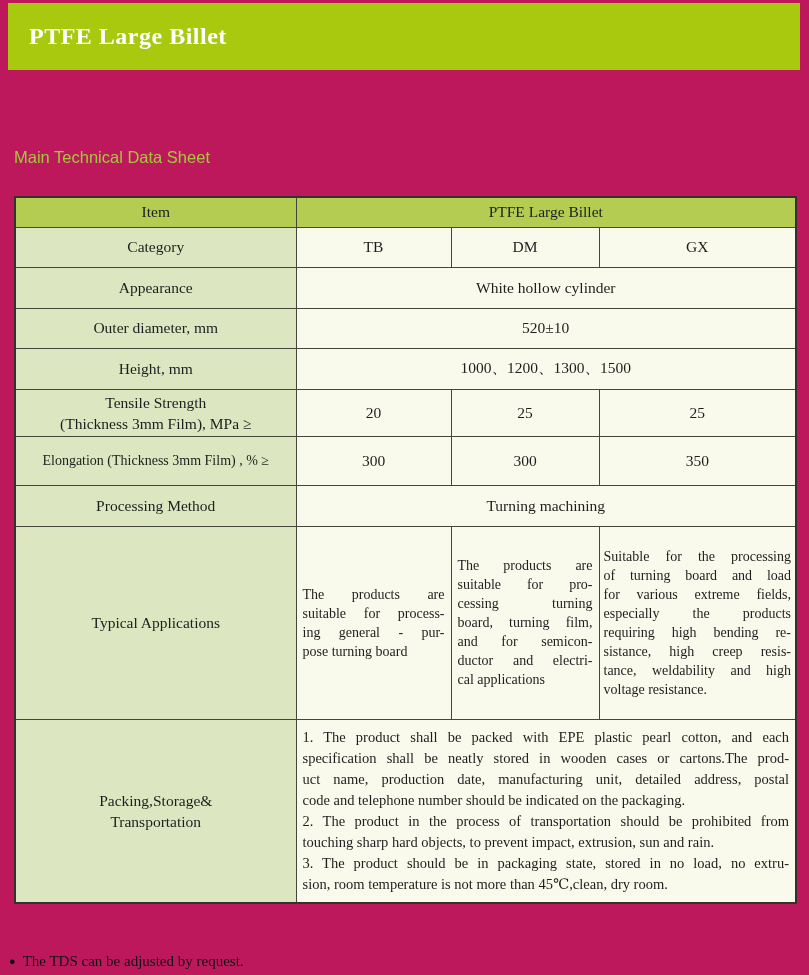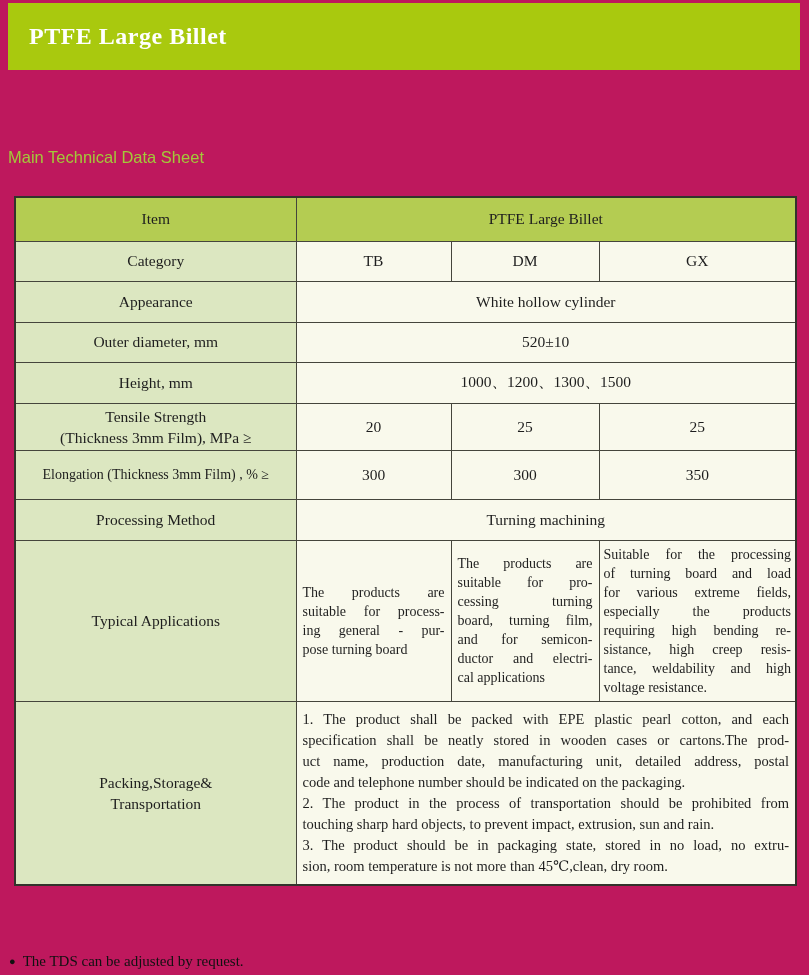--- a/index.html
+++ b/index.html
@@ -24,21 +24,21 @@
   .banner h1 {
     padding-left: 21px;
     font-size: 24px;
     font-weight: bold;
     color: #ffffff;
     letter-spacing: 0.5px;
     font-family: "Liberation Serif", "DejaVu Serif", serif;
   }
   .section-heading {
     position: absolute;
-    left: 8px; top: 148px;
+    left: 14px; top: 148px;
     font-family: "Liberation Sans", "DejaVu Sans", sans-serif;
     font-size: 16.5px;
     font-weight: normal;
     color: #a3c93a;
   }
   table.tds {
     position: absolute;
     left: 14px; top: 196px;
     width: 781px;
     border-collapse: collapse;
@@ -95,21 +95,21 @@
   <h2 class="section-heading">Main Technical Data Sheet</h2>
 
   <table class="tds">
     <colgroup>
       <col style="width:281px">
         <col style="width:155px">
         <col style="width:148px">
         <col style="width:197px">
     </colgroup>
     <tbody>
-        <tr style="height:44px">
+        <tr style="height:30px">
       <td class="hdr">Item</td>
       <td class="hdr" colspan="3">PTFE Large Billet</td>
     </tr>
     <tr style="height:40px">
       <td class="lbl">Category</td>
       <td class="val">TB</td>
       <td class="val">DM</td>
       <td class="val">GX</td>
     </tr>
     <tr style="height:41px">
@@ -153,21 +153,21 @@
           </td>
       <td class="txt">
             <div class="ln j">The products are</div>
             <div class="ln j">suitable for pro-</div>
             <div class="ln j">cessing turning</div>
             <div class="ln j">board, turning film,</div>
             <div class="ln j">and for semicon-</div>
             <div class="ln j">ductor and electri-</div>
             <div class="ln">cal applications</div>
           </td>
-      <td class="txt" style="padding:4px 4px;">
+      <td class="txt" style="padding:20px 4px;">
             <div class="ln j">Suitable for the processing</div>
             <div class="ln j">of turning board and load</div>
             <div class="ln j">for various extreme fields,</div>
             <div class="ln j">especially the products</div>
             <div class="ln j">requiring high bending re-</div>
             <div class="ln j">sistance, high creep resis-</div>
             <div class="ln j">tance, weldability and high</div>
             <div class="ln">voltage resistance.</div>
           </td>
     </tr>

